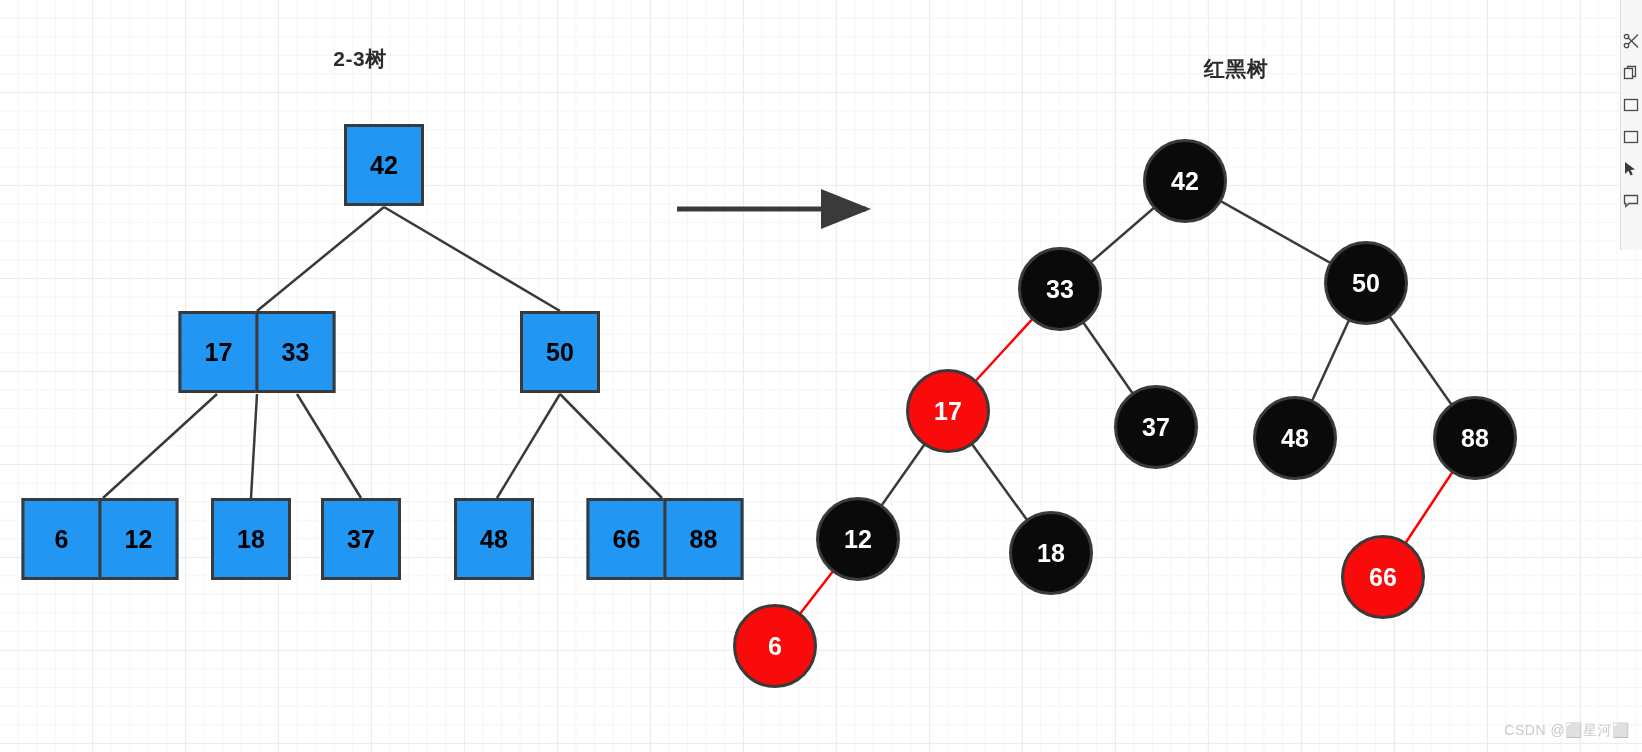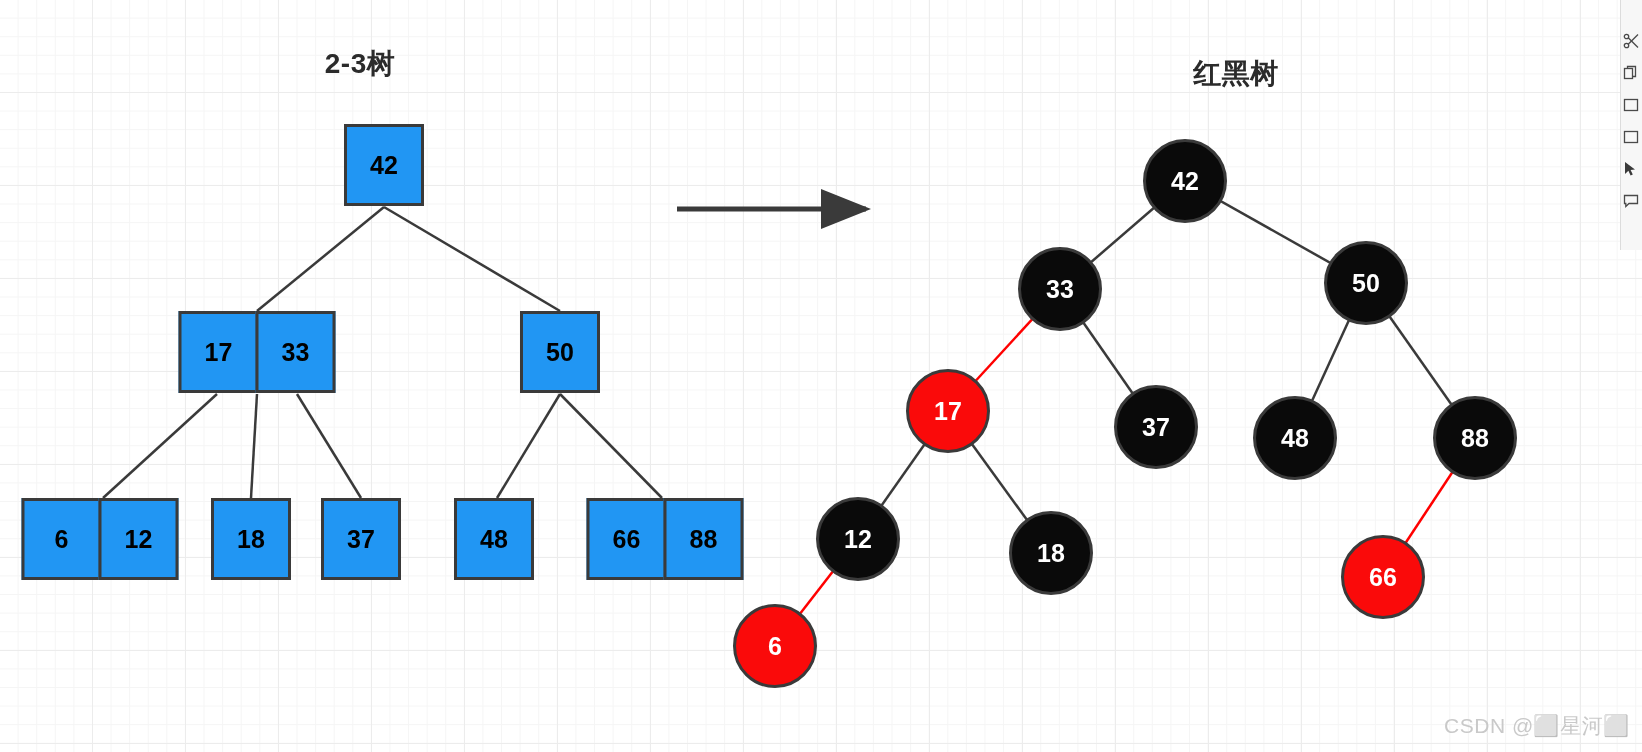--- a/index.html
+++ b/index.html
@@ -18,21 +18,21 @@
       linear-gradient(to bottom, #ececec 1px, transparent 1px),
       linear-gradient(to right, #f5f5f5 1px, transparent 1px),
       linear-gradient(to bottom, #f5f5f5 1px, transparent 1px);
     background-size: 93px 93px, 93px 93px, 18.6px 18.6px, 18.6px 18.6px;
     background-position: -1px -1px, -1px -1px, -1px -1px, -1px -1px;
     font-family: "Liberation Sans", "DejaVu Sans", sans-serif;
   }
 
   .title {
     position: absolute;
-    font-size: 28px;
+    font-size: 21px;
     font-weight: bold;
     color: #2b2b2b;
     white-space: nowrap;
     transform: translateX(-50%);
     letter-spacing: .5px;
   }
 
   svg.edges {
     position: absolute;
     left: 0;
@@ -108,21 +108,21 @@
     color: #4a4a4a;
     font-size: 14px;
     line-height: 1;
   }
   .tool svg { display: block; }
 
   #watermark {
     position: absolute;
     right: 12px;
     bottom: 12px;
-    font-size: 21px;
+    font-size: 14px;
     color: #c9c9c9;
     white-space: nowrap;
     letter-spacing: .5px;
     margin-left: 8px;
   }
 </style>
 </head>
 <body>
 
 <div id="canvas">

